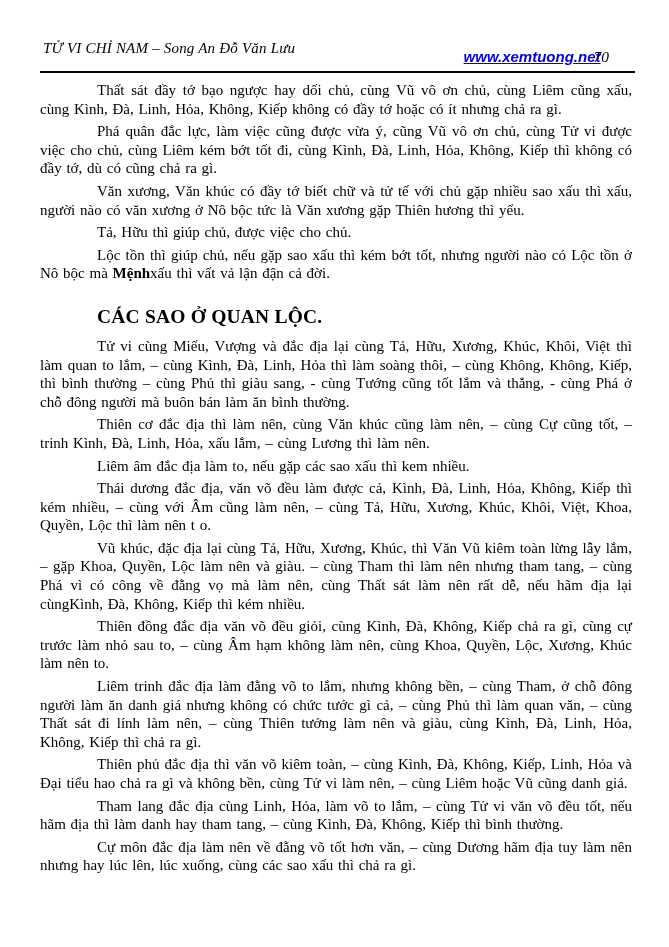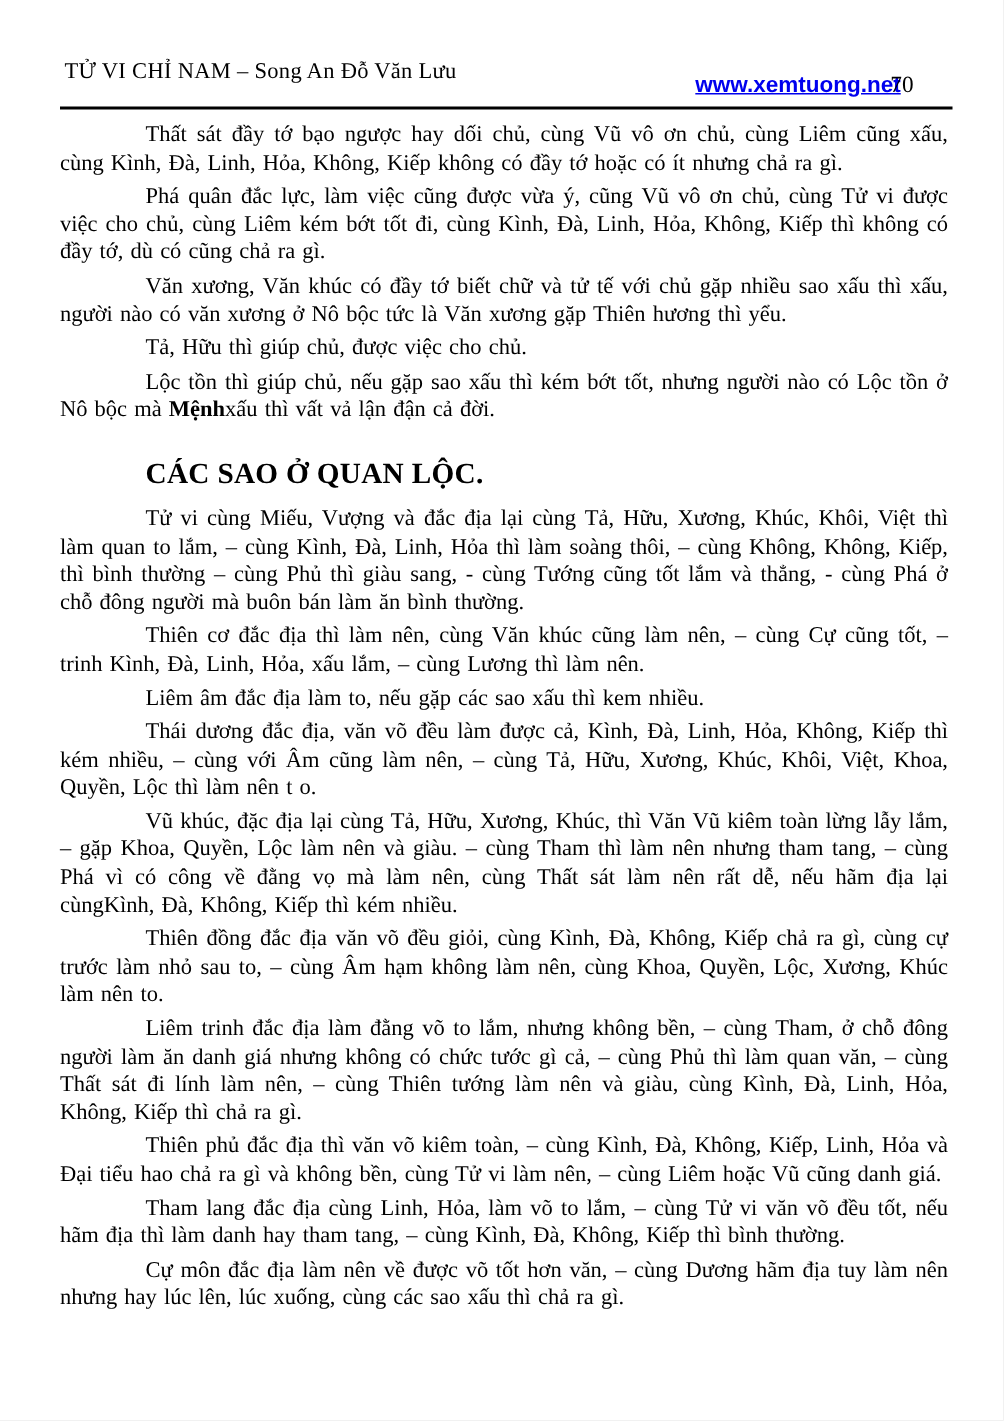--- a/index.html
+++ b/index.html
@@ -12,20 +12,21 @@
     color: #000000;
     overflow: hidden;
     margin: 0 auto;
   }
   .header {
     position: absolute;
     top: 38px;
     left: 43px;
     right: 40px;
     height: 22px;
+    font-style: italic;
   }
   .header-title {
     position: absolute;
     left: 0;
     top: 2px;
     font-size: 15px;
     letter-spacing: 0.2px;
     white-space: nowrap;
   }
   .header-right {
@@ -102,16 +103,16 @@
       <h2>CÁC SAO Ở QUAN LỘC.</h2>
       <p><span>Tử vi cùng Miếu, Vượng và đắc địa lại cùng Tả, Hữu, Xương, Khúc, Khôi, Việt thì làm quan to lắm, – cùng Kình, Đà, Linh, Hỏa thì làm soàng thôi, – cùng Không, Không, Kiếp, thì bình thường – cùng Phủ thì giàu sang, - cùng Tướng cũng tốt lắm và thẳng, - cùng Phá ở chỗ đông người mà buôn bán làm ăn bình thường.</span></p>
       <p><span>Thiên cơ đắc địa thì làm nên, cùng Văn khúc cũng làm nên, – cùng Cự cũng tốt, – trinh Kình, Đà, Linh, Hỏa, xấu lắm, – cùng Lương thì làm nên.</span></p>
       <p><span>Liêm âm đắc địa làm to, nếu gặp các sao xấu thì kem nhiều.</span></p>
       <p><span>Thái dương đắc địa, văn võ đều làm được cả, Kình, Đà, Linh, Hỏa, Không, Kiếp thì kém nhiều, – cùng với Âm cũng làm nên, – cùng Tả, Hữu, Xương, Khúc, Khôi, Việt, Khoa, Quyền, Lộc thì làm nên t o.</span></p>
       <p><span>Vũ khúc, đặc địa lại cùng Tả, Hữu, Xương, Khúc, thì Văn Vũ kiêm toàn lừng lẫy lắm, – gặp Khoa, Quyền, Lộc làm nên và giàu. – cùng Tham thì làm nên nhưng tham tang, – cùng Phá vì có công về đằng vọ mà làm nên, cùng Thất sát làm nên rất dễ, nếu hãm địa lại cùngKình, Đà, Không, Kiếp thì kém nhiều.</span></p>
       <p><span>Thiên đồng đắc địa văn võ đều giỏi, cùng Kình, Đà, Không, Kiếp chả ra gì, cùng cự trước làm nhỏ sau to, – cùng Âm hạm không làm nên, cùng Khoa, Quyền, Lộc, Xương, Khúc làm nên to.</span></p>
       <p><span>Liêm trinh đắc địa làm đằng võ to lắm, nhưng không bền, – cùng Tham, ở chỗ đông người làm ăn danh giá nhưng không có chức tước gì cả, – cùng Phủ thì làm quan văn, – cùng Thất sát đi lính làm nên, – cùng Thiên tướng làm nên và giàu, cùng Kình, Đà, Linh, Hỏa, Không, Kiếp thì chả ra gì.</span></p>
       <p><span>Thiên phủ đắc địa thì văn võ kiêm toàn, – cùng Kình, Đà, Không, Kiếp, Linh, Hỏa và Đại tiểu hao chả ra gì và không bền, cùng Tử vi làm nên, – cùng Liêm hoặc Vũ cũng danh giá.</span></p>
       <p><span>Tham lang đắc địa cùng Linh, Hỏa, làm võ to lắm, – cùng Tử vi văn võ đều tốt, nếu hãm địa thì làm danh hay tham tang, – cùng Kình, Đà, Không, Kiếp thì bình thường.</span></p>
-      <p><span>Cự môn đắc địa làm nên về được võ tốt hơn văn, – cùng Dương hãm địa tuy làm nên nhưng hay lúc lên, lúc xuống, cùng các sao xấu thì chả ra gì.</span></p>
+      <p><span>Cự môn đắc địa làm nên về đằng võ tốt hơn văn, – cùng Dương hãm địa tuy làm nên nhưng hay lúc lên, lúc xuống, cùng các sao xấu thì chả ra gì.</span></p>
     </div>
 
 </div>
 
 </body></html>

